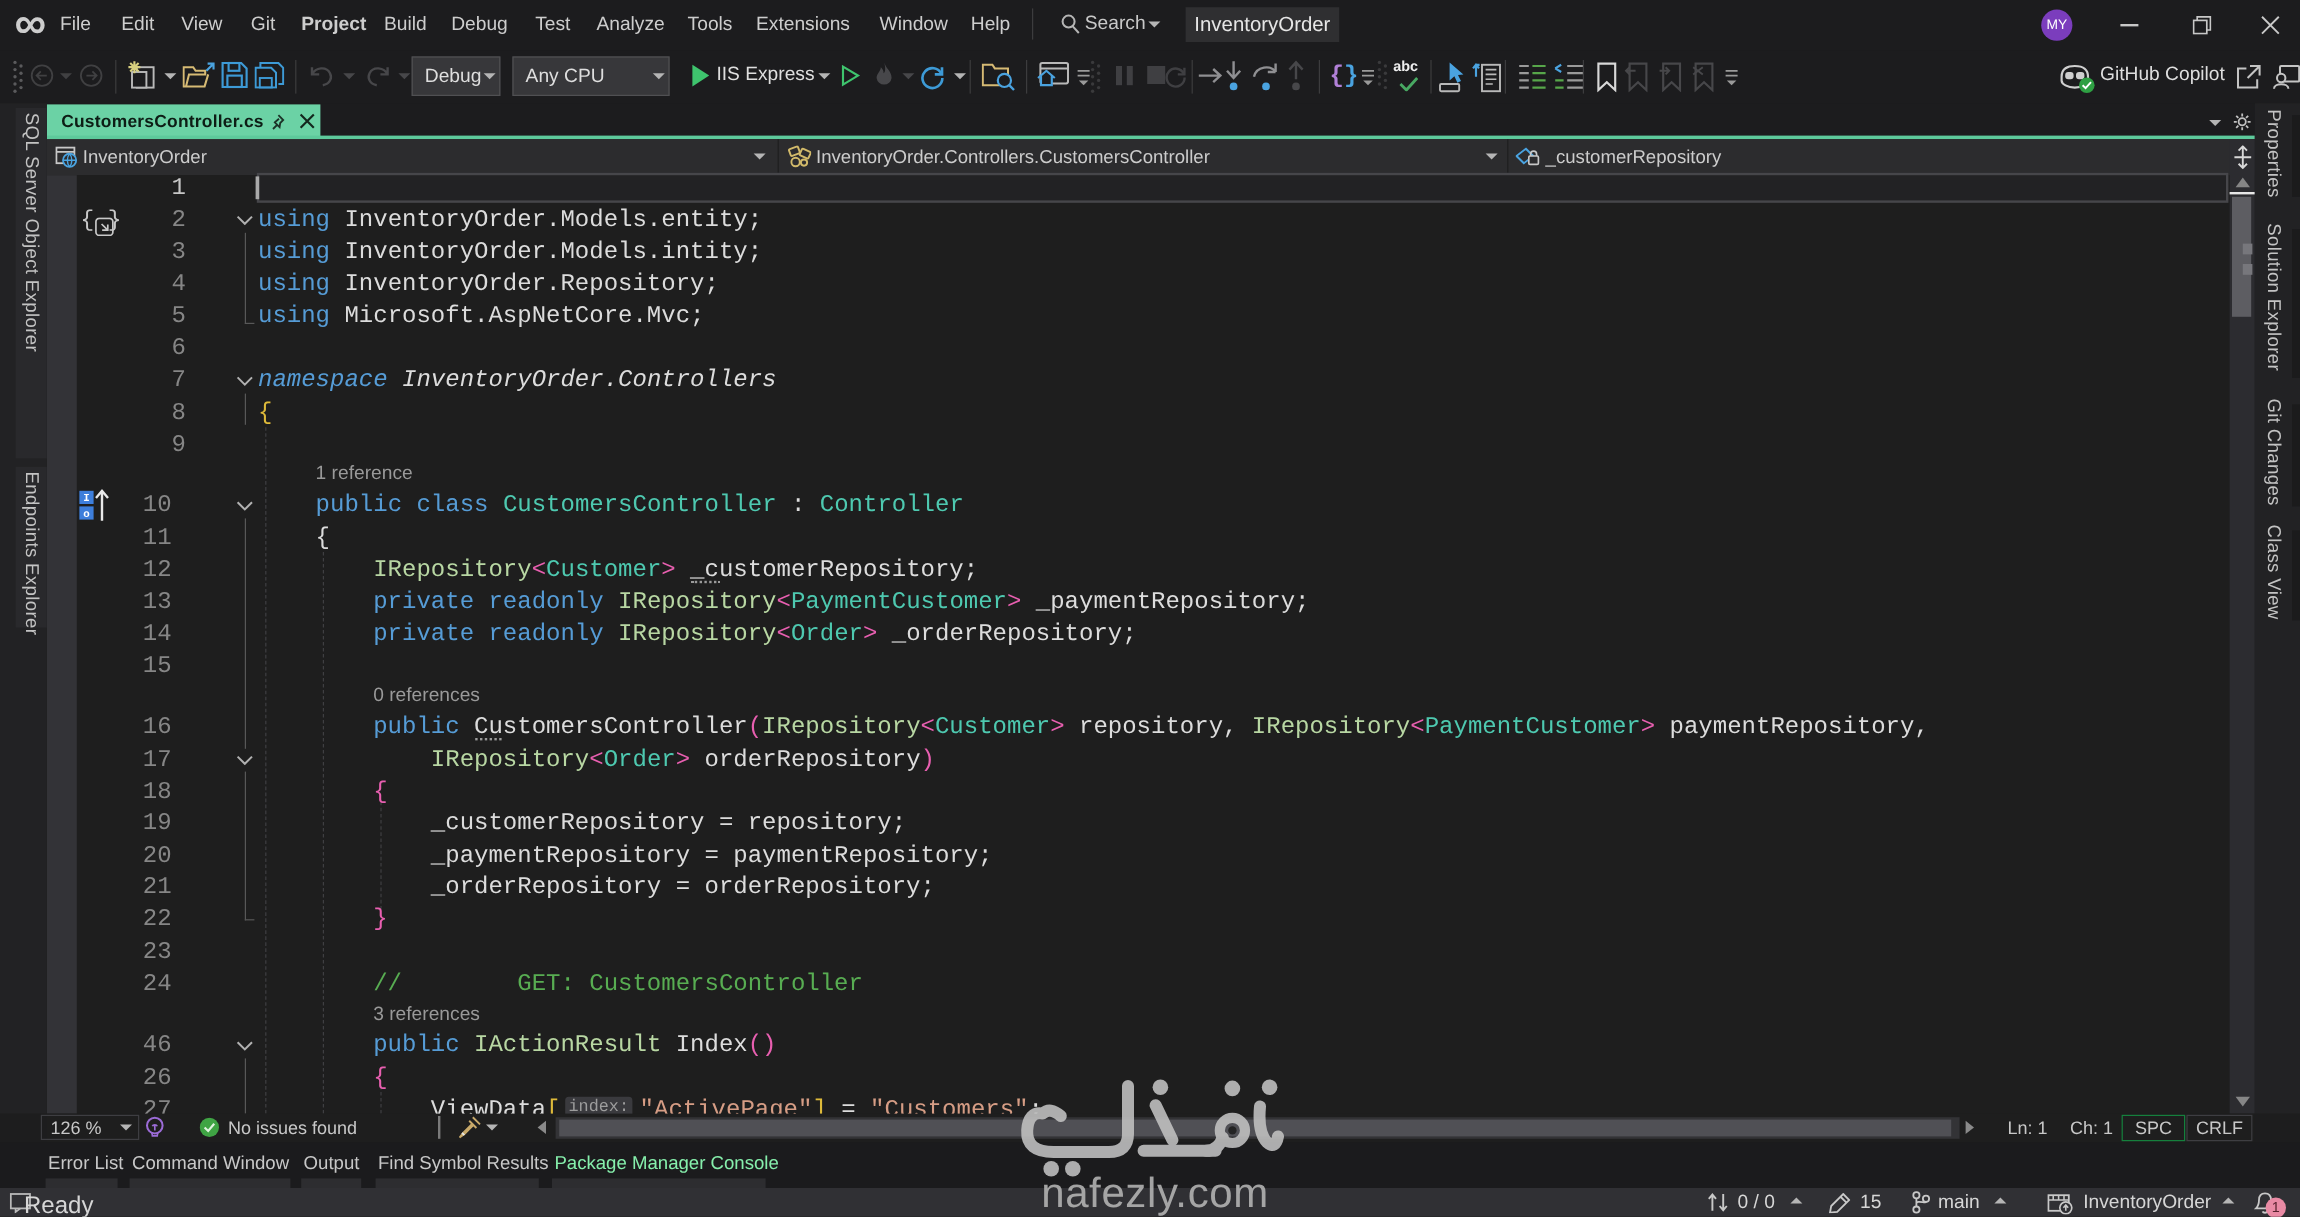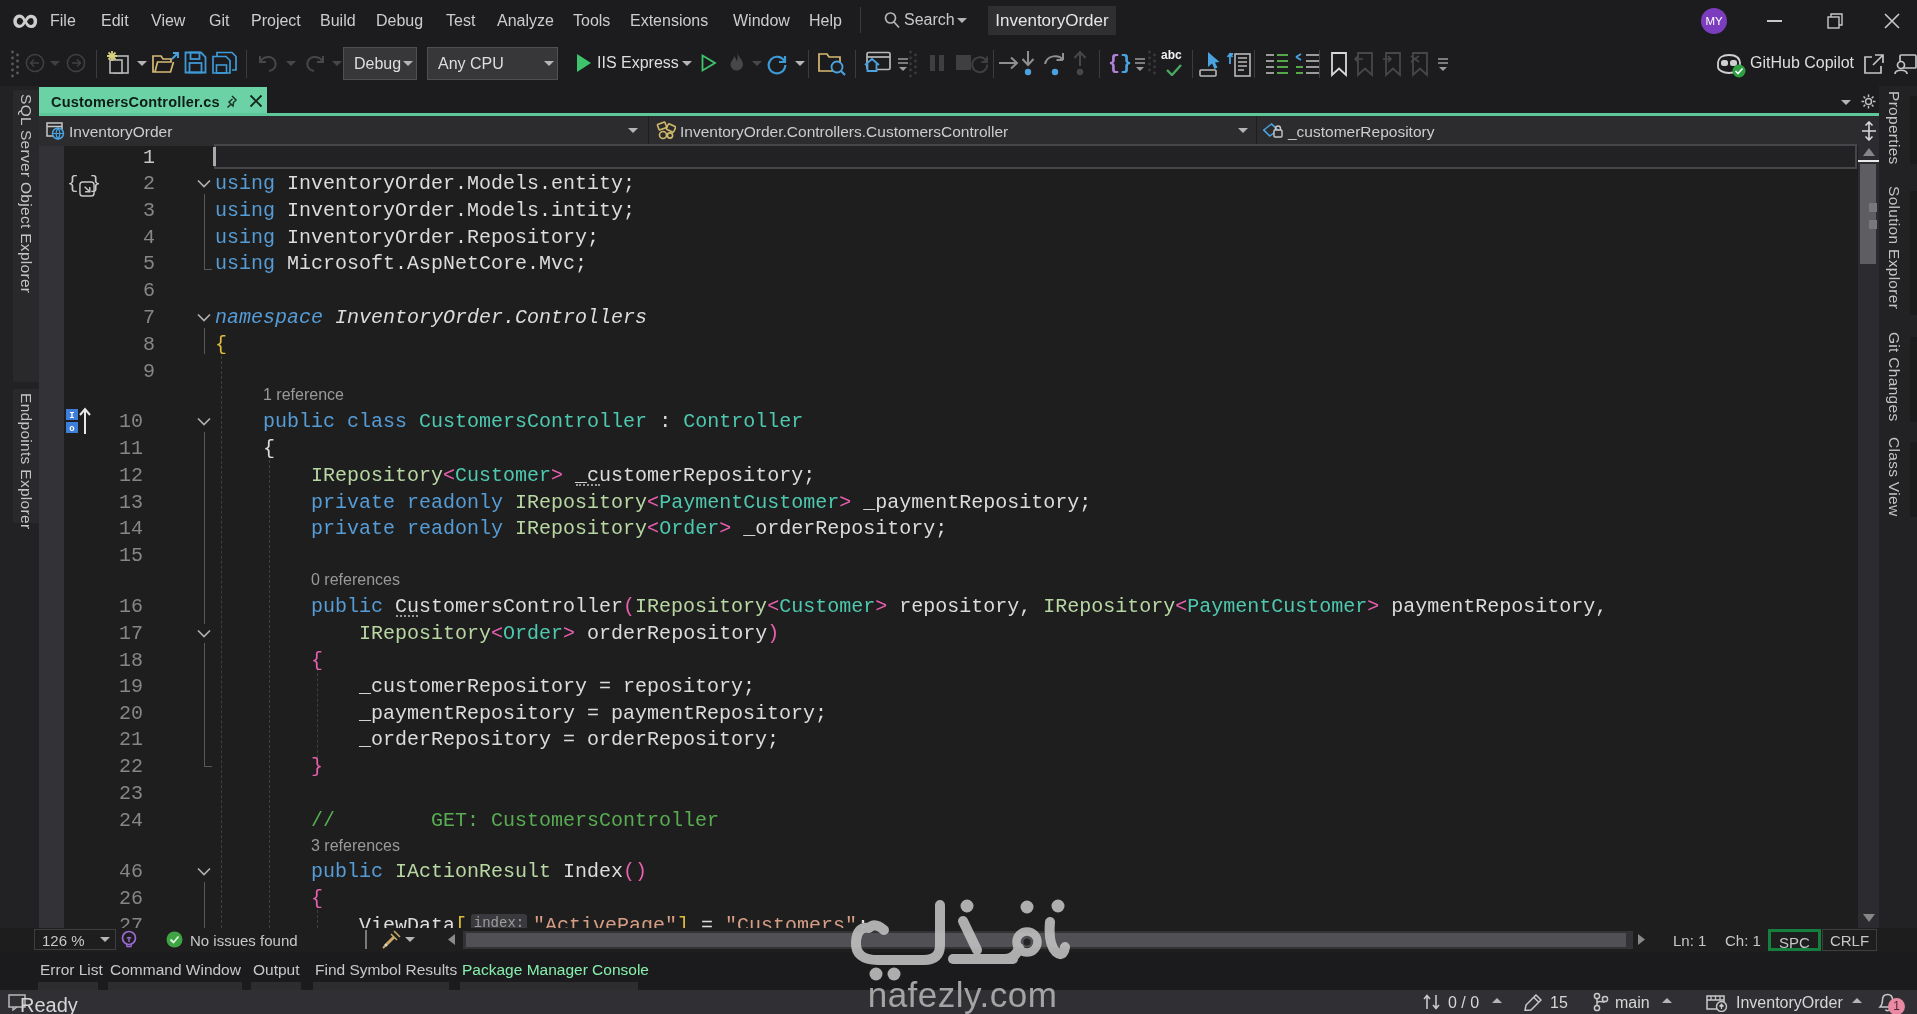--- a/index.html
+++ b/index.html
@@ -26,21 +26,21 @@
 <body>
 <div id="root">
 
 <div class="abs" style="left:0;top:0;width:1917px;height:42px;background:#1c1c1e;"></div>
 
 <div class="abs" style="left:12px;top:-1px;color:#cdcdcd;font-size:37px;font-weight:bold;">∞</div>
 <div class="abs menu" style="left:50px;top:12px;">File</div>
 <div class="abs menu" style="left:101px;top:12px;">Edit</div>
 <div class="abs menu" style="left:151px;top:12px;">View</div>
 <div class="abs menu" style="left:209px;top:12px;">Git</div>
-<div class="abs menu" style="left:251px;top:12px;">Project</div>
+<div class="abs menu" style="left:251px;top:12px;font-weight:bold;">Project</div>
 <div class="abs menu" style="left:320px;top:12px;">Build</div>
 <div class="abs menu" style="left:376px;top:12px;">Debug</div>
 <div class="abs menu" style="left:446px;top:12px;">Test</div>
 <div class="abs menu" style="left:497px;top:12px;">Analyze</div>
 <div class="abs menu" style="left:573px;top:12px;">Tools</div>
 <div class="abs menu" style="left:630px;top:12px;">Extensions</div>
 <div class="abs menu" style="left:733px;top:12px;">Window</div>
 <div class="abs menu" style="left:809px;top:12px;">Help</div>
 <div class="abs" style="left:860px;top:7px;width:1px;height:26px;background:#3c3c3e;"></div>
 <svg class="abs" style="left:883px;top:11px;" width="18" height="18" viewBox="0 0 18 18">
@@ -516,21 +516,21 @@
   <svg class="abs" style="left:446px;top:933px;" width="10" height="13" viewBox="0 0 10 13">
         <path d="M9 1 L2 6.5 L9 12 Z" fill="#8a8a8a"></path>
       </svg>
   <div class="abs" style="left:463px;top:931px;width:1170px;height:18px;background:#333336;"></div>
   <div class="abs" style="left:466px;top:933px;width:1160px;height:14px;background:#505055;"></div>
   <svg class="abs" style="left:1637px;top:933px;" width="10" height="13" viewBox="0 0 10 13">
         <path d="M1 1 L8 6.5 L1 12 Z" fill="#8a8a8a"></path>
       </svg>
   <div class="abs" style="left:1673px;top:932px;color:#c8c8c8;font-size:15px;">Ln: 1</div>
   <div class="abs" style="left:1725px;top:932px;color:#c8c8c8;font-size:15px;">Ch: 1</div>
-  <div class="abs" style="left:1768px;top:929px;width:53px;height:22px;border:3px solid #15803d;color:#c8c8c8;font-size:15px;text-align:center;line-height:21px;">SPC</div>
+  <div class="abs" style="left:1768px;top:929px;width:53px;height:22px;border:1px solid #15803d;color:#c8c8c8;font-size:15px;text-align:center;line-height:21px;">SPC</div>
   <div class="abs" style="left:1822px;top:929px;width:55px;height:22px;border:1px solid #3e3e42;color:#c8c8c8;font-size:15px;text-align:center;line-height:21px;">CRLF</div>
 
   <div class="abs" style="left:0;top:952px;width:1917px;height:38px;background:#1b1b1d;"></div>
   <div class="abs" style="left:40px;top:961px;color:#c8c8c8;font-size:15.5px;">Error List</div>
   <div class="abs" style="left:110px;top:961px;color:#c8c8c8;font-size:15.5px;">Command Window</div>
   <div class="abs" style="left:253px;top:961px;color:#c8c8c8;font-size:15.5px;">Output</div>
   <div class="abs" style="left:315px;top:961px;color:#c8c8c8;font-size:15.5px;">Find Symbol Results</div>
   <div class="abs" style="left:462px;top:961px;color:#86efac;font-size:15.5px;">Package Manager Console</div>
   <div class="abs" style="left:38px;top:982px;width:60px;height:8px;background:#2d2d30;"></div>
   <div class="abs" style="left:108px;top:982px;width:134px;height:8px;background:#2d2d30;"></div>

